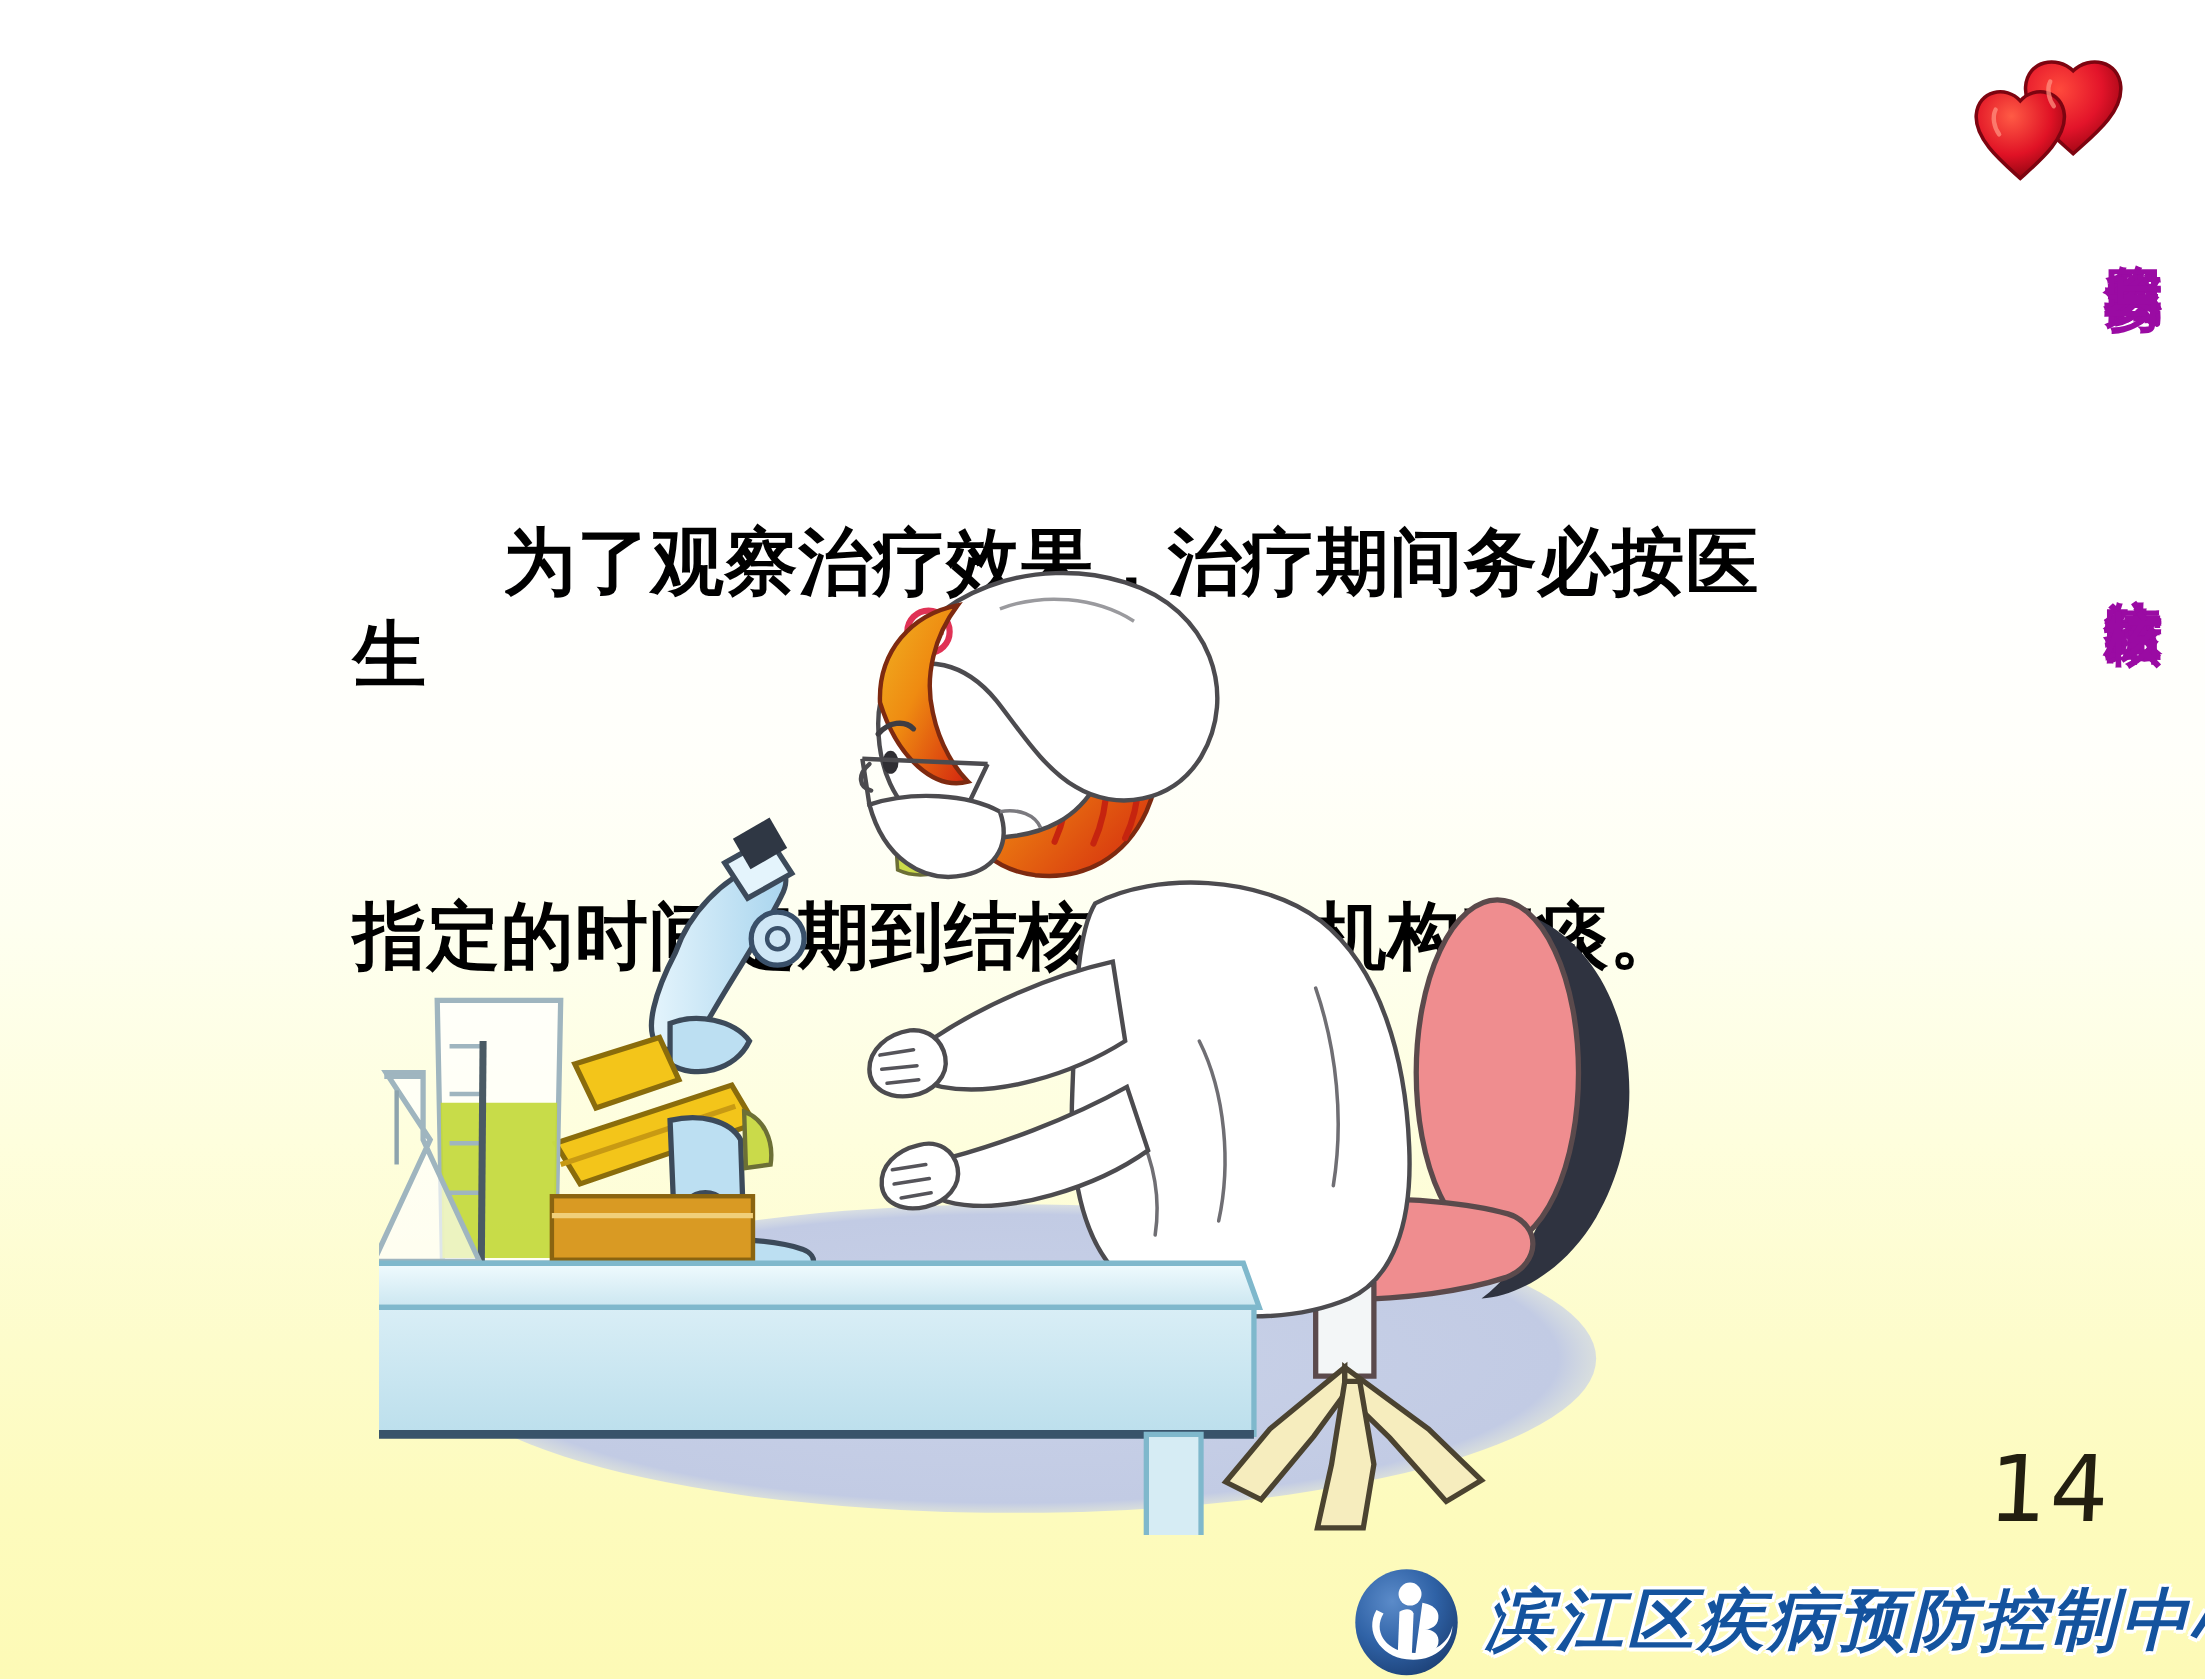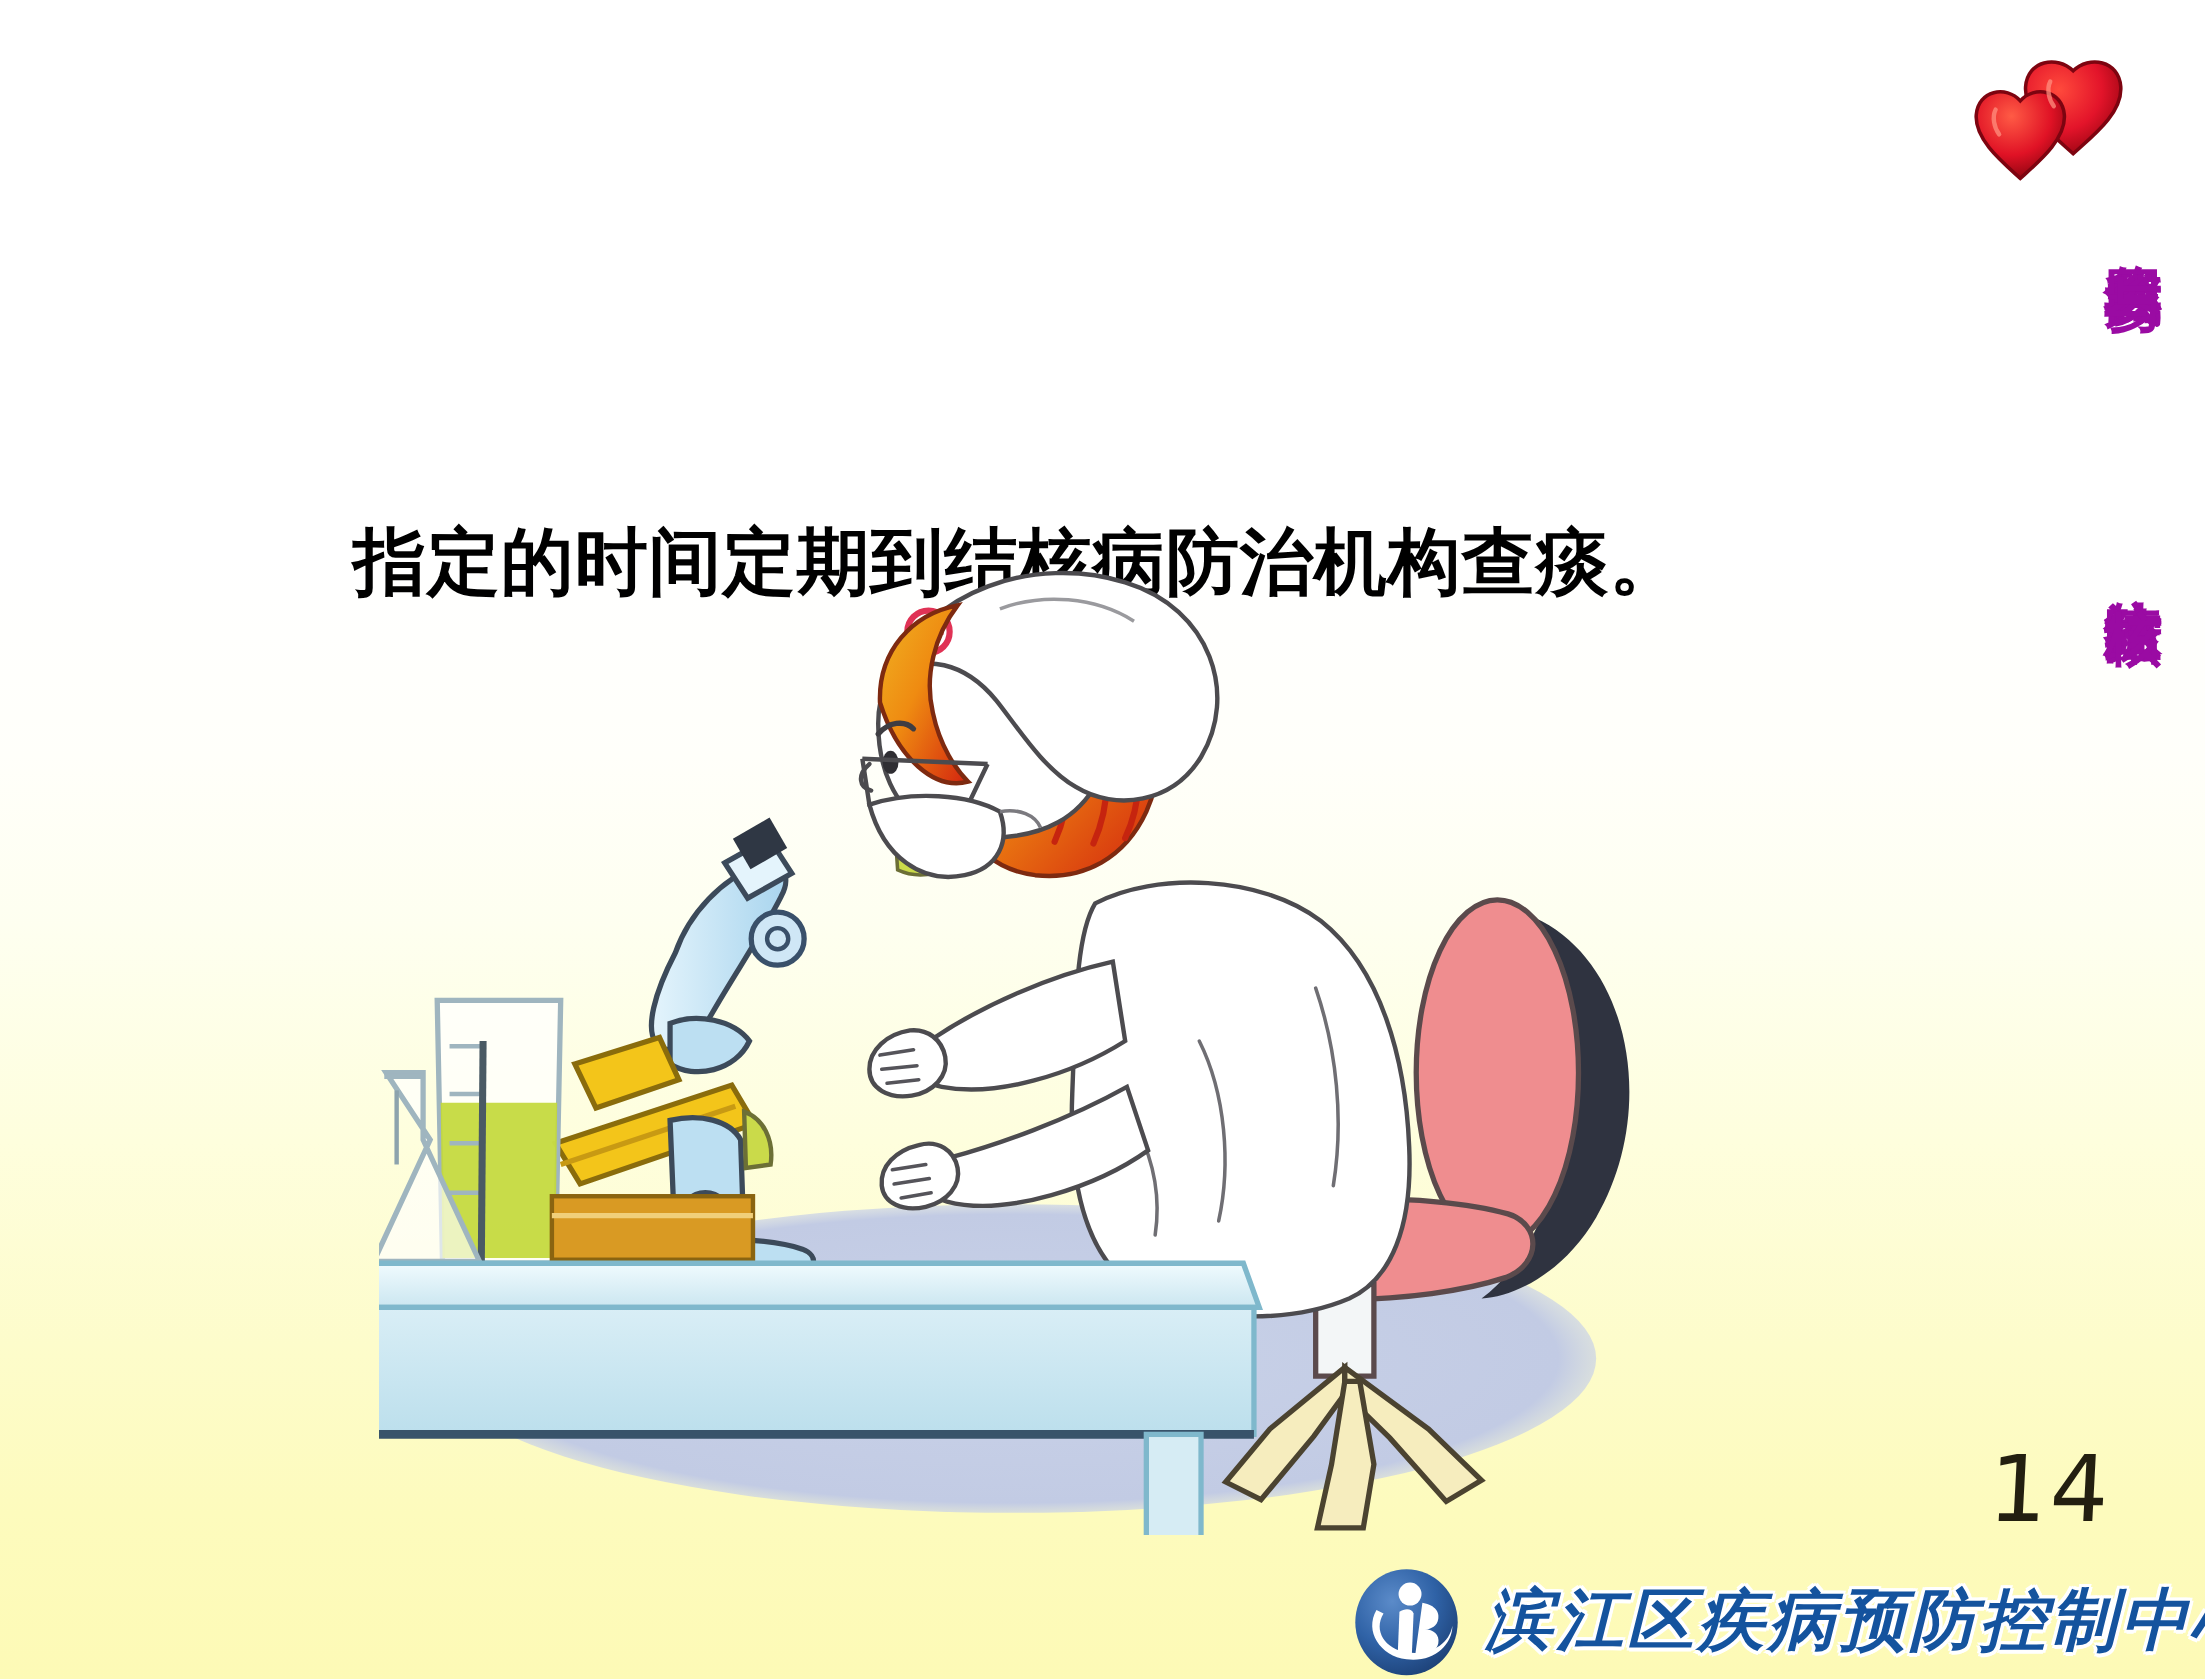--- a/index.html
+++ b/index.html
@@ -115,20 +115,21 @@
       <path d="M92 30 C88 38 90 50 96 58" fill="none" stroke="#ff8f7f" stroke-width="5" stroke-linecap="round" opacity=".75"></path>
     </svg>
   </div>
 
   <div class="vbanner">
     <div class="vtext part1">你我共同参与</div>
     <div class="vtext part2">依法防控结核</div>
   </div>
 
   <div class="headline">
+    <span class="l1">为了观察治疗效果，治疗期间务必按医生</span>
     <span class="l2">指定的时间定期到结核病防治机构查痰。</span>
   </div>
 
   <div class="illus">
     <svg viewBox="0 0 1500 1120" width="1323" height="988" aria-hidden="true">
       <defs>
         <linearGradient id="deskTop" x1="0" y1="0" x2="0" y2="1">
           <stop offset="0%" stop-color="#f0fbfe"></stop>
           <stop offset="100%" stop-color="#cbe6f0"></stop>
         </linearGradient>

